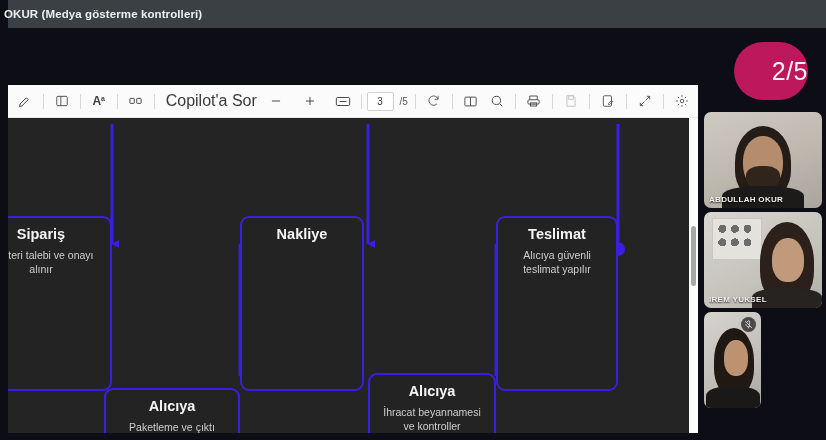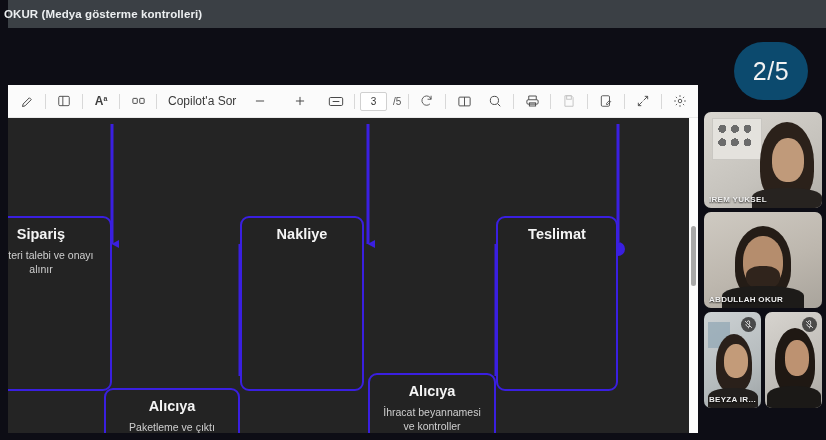--- a/index.html
+++ b/index.html
@@ -36,23 +36,23 @@
   .stage {
     position: absolute; left: 0; top: 28px;
     width: 826px; height: 412px;
     background: #0d0d15;
   }
 
   
   .page-pill {
     position: absolute; right: 18px; top: 14px;
     width: 74px; height: 58px;
-    background: #0c4a6e;
+    background: #be185d;
     border-radius: 29px;
-    display: flex; align-items: center; justify-content: center;
+    display: flex; align-items: center; justify-content: flex-end;
     z-index: 40;
   }
   .page-pill span {
     color: #f2f2f2;
     font-size: 25px;
     letter-spacing: .5px;
   }
 
   
   .pdf-window {
@@ -79,21 +79,21 @@
   }
   .tb-btn svg { display: block; }
   .tb-btn.dim { opacity: .32; }
   .tb-sep {
     width: 1px; height: 15px;
     background: #d8d8d8;
     margin: 0 5px;
     flex: none;
   }
   .tb-text {
-    font-size: 12px;
+    font-size: 16px;
     color: #3a3a3a;
     padding: 0 6px;
     white-space: nowrap;
   }
   .tb-aa {
     font-size: 12px; font-weight: 600; color: #3f3f3f;
     position: relative;
   }
   .tb-aa sup { font-size: 7px; position: relative; top: -3px; }
   .pg-field {
@@ -410,82 +410,66 @@
               <div class="node-title">Nakliye</div>
             </div>
 
             <div class="node" style="left:360px; top:255px; width:128px; height:113px;">
               <div class="node-title">Alıcıya</div>
               <div class="node-desc">İhracat beyannamesi ve kontroller tamamlanır</div>
             </div>
 
             <div class="node" style="left:488px; top:98px; width:122px; height:175px;">
               <div class="node-title">Teslimat</div>
+              <div class="node-desc">Alıcıya güvenli teslimat yapılır</div>
             </div>
 
           </div>
         </div>
 
         <div class="pdf-scroll-track">
           <div class="pdf-scroll-thumb"></div>
         </div>
       </div>
     </div>
 
     <div class="filmstrip">
+
+      <div class="tile">
+        <div class="vf">
+          <div class="wall" style="background:linear-gradient(160deg,#cfcac2 0%,#bdb7ae 55%,#a9a49c 100%);"></div>
+          <div class="hair" style="left:31px; top:14px; width:56px; height:72px; background:#241c16;"></div>
+          <div class="head" style="left:39px; top:24px; width:40px; height:52px; background:#b58d6d;"></div>
+          <div style="position:absolute; left:42px; top:54px; width:34px; height:24px; background:#30241c; border-radius:40% 40% 50% 50%;"></div>
+          <div class="torso" style="left:18px; width:82px; height:22px; background:#1d1b19;"></div>
+        </div>
+        <div class="tile-name">ABDULLAH OKUR</div>
+      </div>
 
       <div class="tile">
         <div class="vf">
           <div class="wall" style="background:linear-gradient(150deg,#d9d6d0 0%,#c5c2bc 60%,#b0ada7 100%);"></div>
           <div class="poster" style="left:8px; top:6px; width:50px; height:42px;"></div>
           <div style="position:absolute; left:12px; top:10px; width:42px; height:34px;
                       background:
                         radial-gradient(circle at 15% 20%, #6b6b6b 0 4px, transparent 4px),
                         radial-gradient(circle at 45% 20%, #6b6b6b 0 4px, transparent 4px),
                         radial-gradient(circle at 75% 20%, #6b6b6b 0 4px, transparent 4px),
                         radial-gradient(circle at 15% 60%, #6b6b6b 0 4px, transparent 4px),
                         radial-gradient(circle at 45% 60%, #6b6b6b 0 4px, transparent 4px),
                         radial-gradient(circle at 75% 60%, #6b6b6b 0 4px, transparent 4px);"></div>
           <div class="hair" style="left:56px; top:10px; width:54px; height:80px; background:#2b211a;"></div>
           <div class="head" style="left:68px; top:26px; width:32px; height:44px; background:#c09a7a;"></div>
           <div class="torso" style="left:48px; width:70px; height:20px; background:#272320;"></div>
         </div>
         <div class="tile-name">IREM YUKSEL</div>
       </div>
 
-      <div class="tile">
-        <div class="vf">
-          <div class="wall" style="background:linear-gradient(160deg,#cfcac2 0%,#bdb7ae 55%,#a9a49c 100%);"></div>
-          <div class="hair" style="left:31px; top:14px; width:56px; height:72px; background:#241c16;"></div>
-          <div class="head" style="left:39px; top:24px; width:40px; height:52px; background:#b58d6d;"></div>
-          <div style="position:absolute; left:42px; top:54px; width:34px; height:24px; background:#30241c; border-radius:40% 40% 50% 50%;"></div>
-          <div class="torso" style="left:18px; width:82px; height:22px; background:#1d1b19;"></div>
-        </div>
-        <div class="tile-name">ABDULLAH OKUR</div>
-      </div>
-
       <div class="tile-row">
 
-        <div class="tile half">
-          <div class="vf">
-            <div class="wall" style="background:linear-gradient(150deg,#cdd2d4 0%,#b6bcbe 60%,#9ea4a6 100%);"></div>
-            <div style="position:absolute; left:4px; top:10px; width:22px; height:26px; background:#8fa5b4; opacity:.7;"></div>
-            <div class="hair" style="left:12px; top:22px; width:36px; height:58px; background:#2a201a;"></div>
-            <div class="head" style="left:20px; top:32px; width:24px; height:34px; background:#c39b79;"></div>
-            <div class="torso" style="left:4px; width:50px; height:20px; background:#221f1d;"></div>
-          </div>
-          <div class="mute-badge">
-            <svg width="9" height="9" viewBox="0 0 24 24" fill="none" stroke="#ffffff" stroke-width="2">
-              <path d="M9 5a3 3 0 016 0v6a3 3 0 01-.4 1.5"></path>
-              <path d="M5 11a7 7 0 0011 5.7M12 19v3"></path>
-              <line x1="3" y1="3" x2="21" y2="21"></line>
-            </svg>
-          </div>
-          <div class="tile-name">BEYZA IR...</div>
-        </div>
 
         <div class="tile half">
           <div class="vf">
             <div class="wall" style="background:linear-gradient(150deg,#d7d4cf 0%,#c0bdb8 60%,#a8a5a0 100%);"></div>
             <div class="hair" style="left:10px; top:16px; width:40px; height:66px; background:#1f1813;"></div>
             <div class="head" style="left:20px; top:28px; width:24px; height:36px; background:#bd9271;"></div>
             <div class="torso" style="left:2px; width:54px; height:22px; background:#1b1917;"></div>
           </div>
           <div class="mute-badge">
             <svg width="9" height="9" viewBox="0 0 24 24" fill="none" stroke="#ffffff" stroke-width="2">

